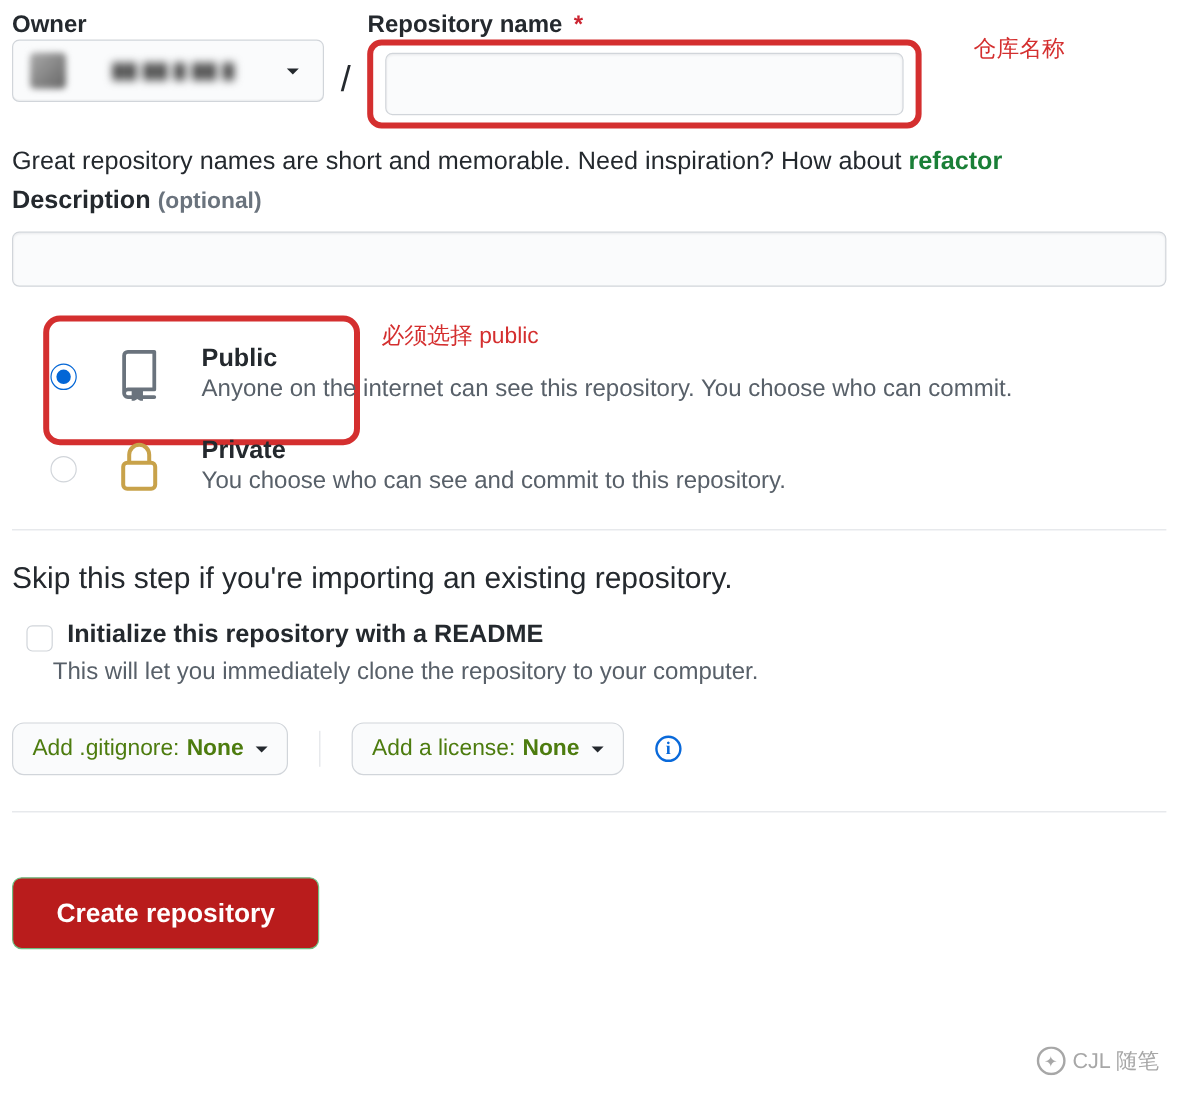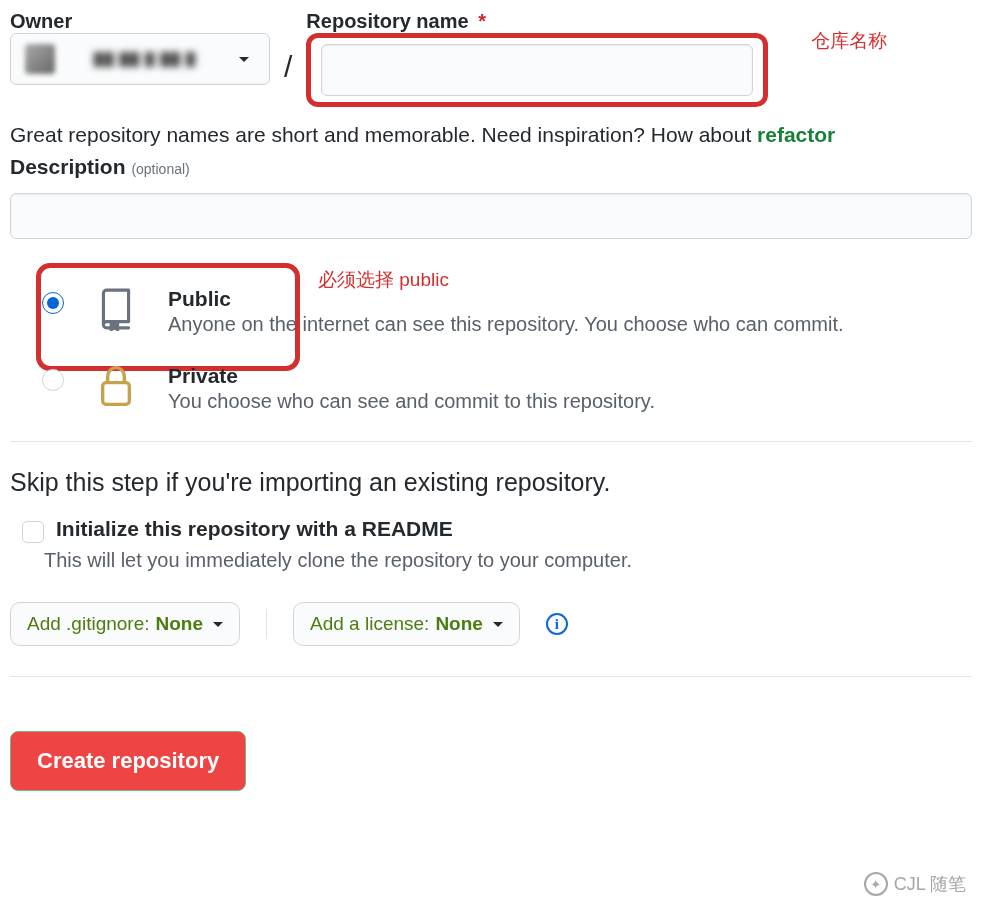--- a/index.html
+++ b/index.html
@@ -14,44 +14,44 @@
     .blurred-text { filter: blur(3.5px); letter-spacing:1px; color:#4a4a4a}
     .caret { width:0; height:0; border-left:5px solid transparent; border-right:5px solid transparent; border-top:5px solid #24292e; display:inline-block; margin-left:4px;}
     .slash-sep { font-size: 30px; color:#24292e; padding-top: 40px; margin-left:-2px; margin-right:-2px; }
     .reponame-wrap { position:relative; }
     .reponame-box { border:5px solid #d42f2f; border-radius:12px; padding: 6px 10px; }
     .reponame-input { width:432px; height:52px; background:#fafbfc; border:1px solid #d1d5da; border-radius:6px; box-shadow: inset 0 1px 2px rgba(27,31,35,0.075); font-size:20px; padding:0 10px; outline:none;}
     .anno-right { position:absolute; left:505px; top:18px; color:#d42f2f; font-size:19px; white-space:nowrap;}
     .help-line { font-size:21px; color:#24292e; margin-bottom:8px; white-space:nowrap;}
     .help-line .suggestion { color:#1a7f37; font-weight:600; }
     .desc-label { font-weight:600; font-size:21px; }
-    .desc-label .opt { color:#6a737d; font-weight:400; font-size:14px; }
+    .desc-label .opt { color:#6a737d; font-weight:700; font-size:19px; }
     .desc-input { width:100%; height:46px; background:#fafbfc; border:1px solid #d1d5da; border-radius:6px; box-shadow: inset 0 1px 2px rgba(27,31,35,0.075); margin-top:14px; font-size:20px; padding:0 10px;}
     .visibility-section { margin-top:48px; position:relative;margin-left:32px; }
-    .vis-option { display:flex; align-items:flex-start; gap:30px; margin-bottom:28px; position:relative; }
+    .vis-option { display:flex; align-items:center; gap:30px; margin-bottom:28px; position:relative; }
     .radio { appearance:none; width:22px; height:22px; border:1.5px solid #d1d5da; border-radius:50%; margin-top:5px; cursor:pointer; display:inline-block; position:relative; background:#fff;}
     .radio.checked { border-color:#0366d6; }
     .radio.checked::after { content:""; position:absolute; width:12px; height:12px; background:#0366d6; border-radius:50%; top:50%; left:50%; transform:translate(-50%,-50%); }
     .repo-icon { width:44px; height:44px; display:flex; align-items:center; justify-content:center; color:#6a737d; }
     .vis-text .vt-title { font-weight:600; font-size:21px; color:#24292e; }
     .vis-text .vt-desc { font-size:20px; color:#586069; margin-top:2px; }
     .highlight-box { position:absolute; left:-6px; top:-24px; width:264px; height:108px; border:5px solid #d42f2f; border-radius:14px; pointer-events:none; }
     .anno-public { position:absolute; left:276px; top:-20px; color:#d42f2f; font-size:19px; white-space:nowrap;}
     hr { border:none; border-top:1px solid #e1e4e8; margin:22px 0 26px 0; }
     .skip-text { font-size:25px; color:#24292e; margin-bottom:20px; }
     .readme-row { display:flex; align-items:flex-start; gap:12px; margin-bottom:6px;padding-left:12px;}
     .checkbox { appearance:none; width:22px; height:22px; border:1.5px solid #d1d5da; border-radius:5px; margin-top:4px; cursor:pointer; background:#fff;}
     .readme-title { font-weight:600; font-size:21px; }
     .readme-desc { font-size:20px; color:#586069; margin-left:34px; margin-top:2px;}
     .toolbar-row { display:flex; align-items:center; gap:26px; margin-top:30px; }
     .select-btn { display:flex; align-items:center; gap:6px; padding:10px 16px; background:#fafbfc; border:1px solid #d1d5da; border-radius:10px; cursor:pointer; font-size:19px; color:#4d7c0f; white-space:nowrap;}
     .select-btn .val { font-weight:600; }
     .vsep { width:1px; height:30px; background:#e1e4e8; }
     .info-icon { width:22px; height:22px; border:2px solid #0969da; color:#0969da; border-radius:50%; display:flex; align-items:center; justify-content:center; font-size:15px; font-weight:700; font-family:Georgia,serif; cursor:pointer;}
-    .create-btn { margin-top:28px; padding:16px 26px; background:#ef4444; border:1px solid #6ebd82; border-radius:8px; color:#fff; font-size:22px; font-weight:600; cursor:pointer;}
+    .create-btn { margin-top:28px; padding:16px 36px; background:#b91c1c; border:1px solid #6ebd82; border-radius:8px; color:#fff; font-size:22px; font-weight:600; cursor:pointer;}
     .watermark { position:fixed; right:16px; bottom:24px; display:flex; align-items:center; gap:6px; color:#a7a7a7; font-size:18px; }
     .wm-icon { width:24px; height:24px; border:2px solid #a7a7a7; border-radius:50%; display:flex; align-items:center; justify-content:center; font-size:13px; color:#a7a7a7;}
     svg { display:block; }
   </style>
 </head>
 <body>
 
 
 
 

